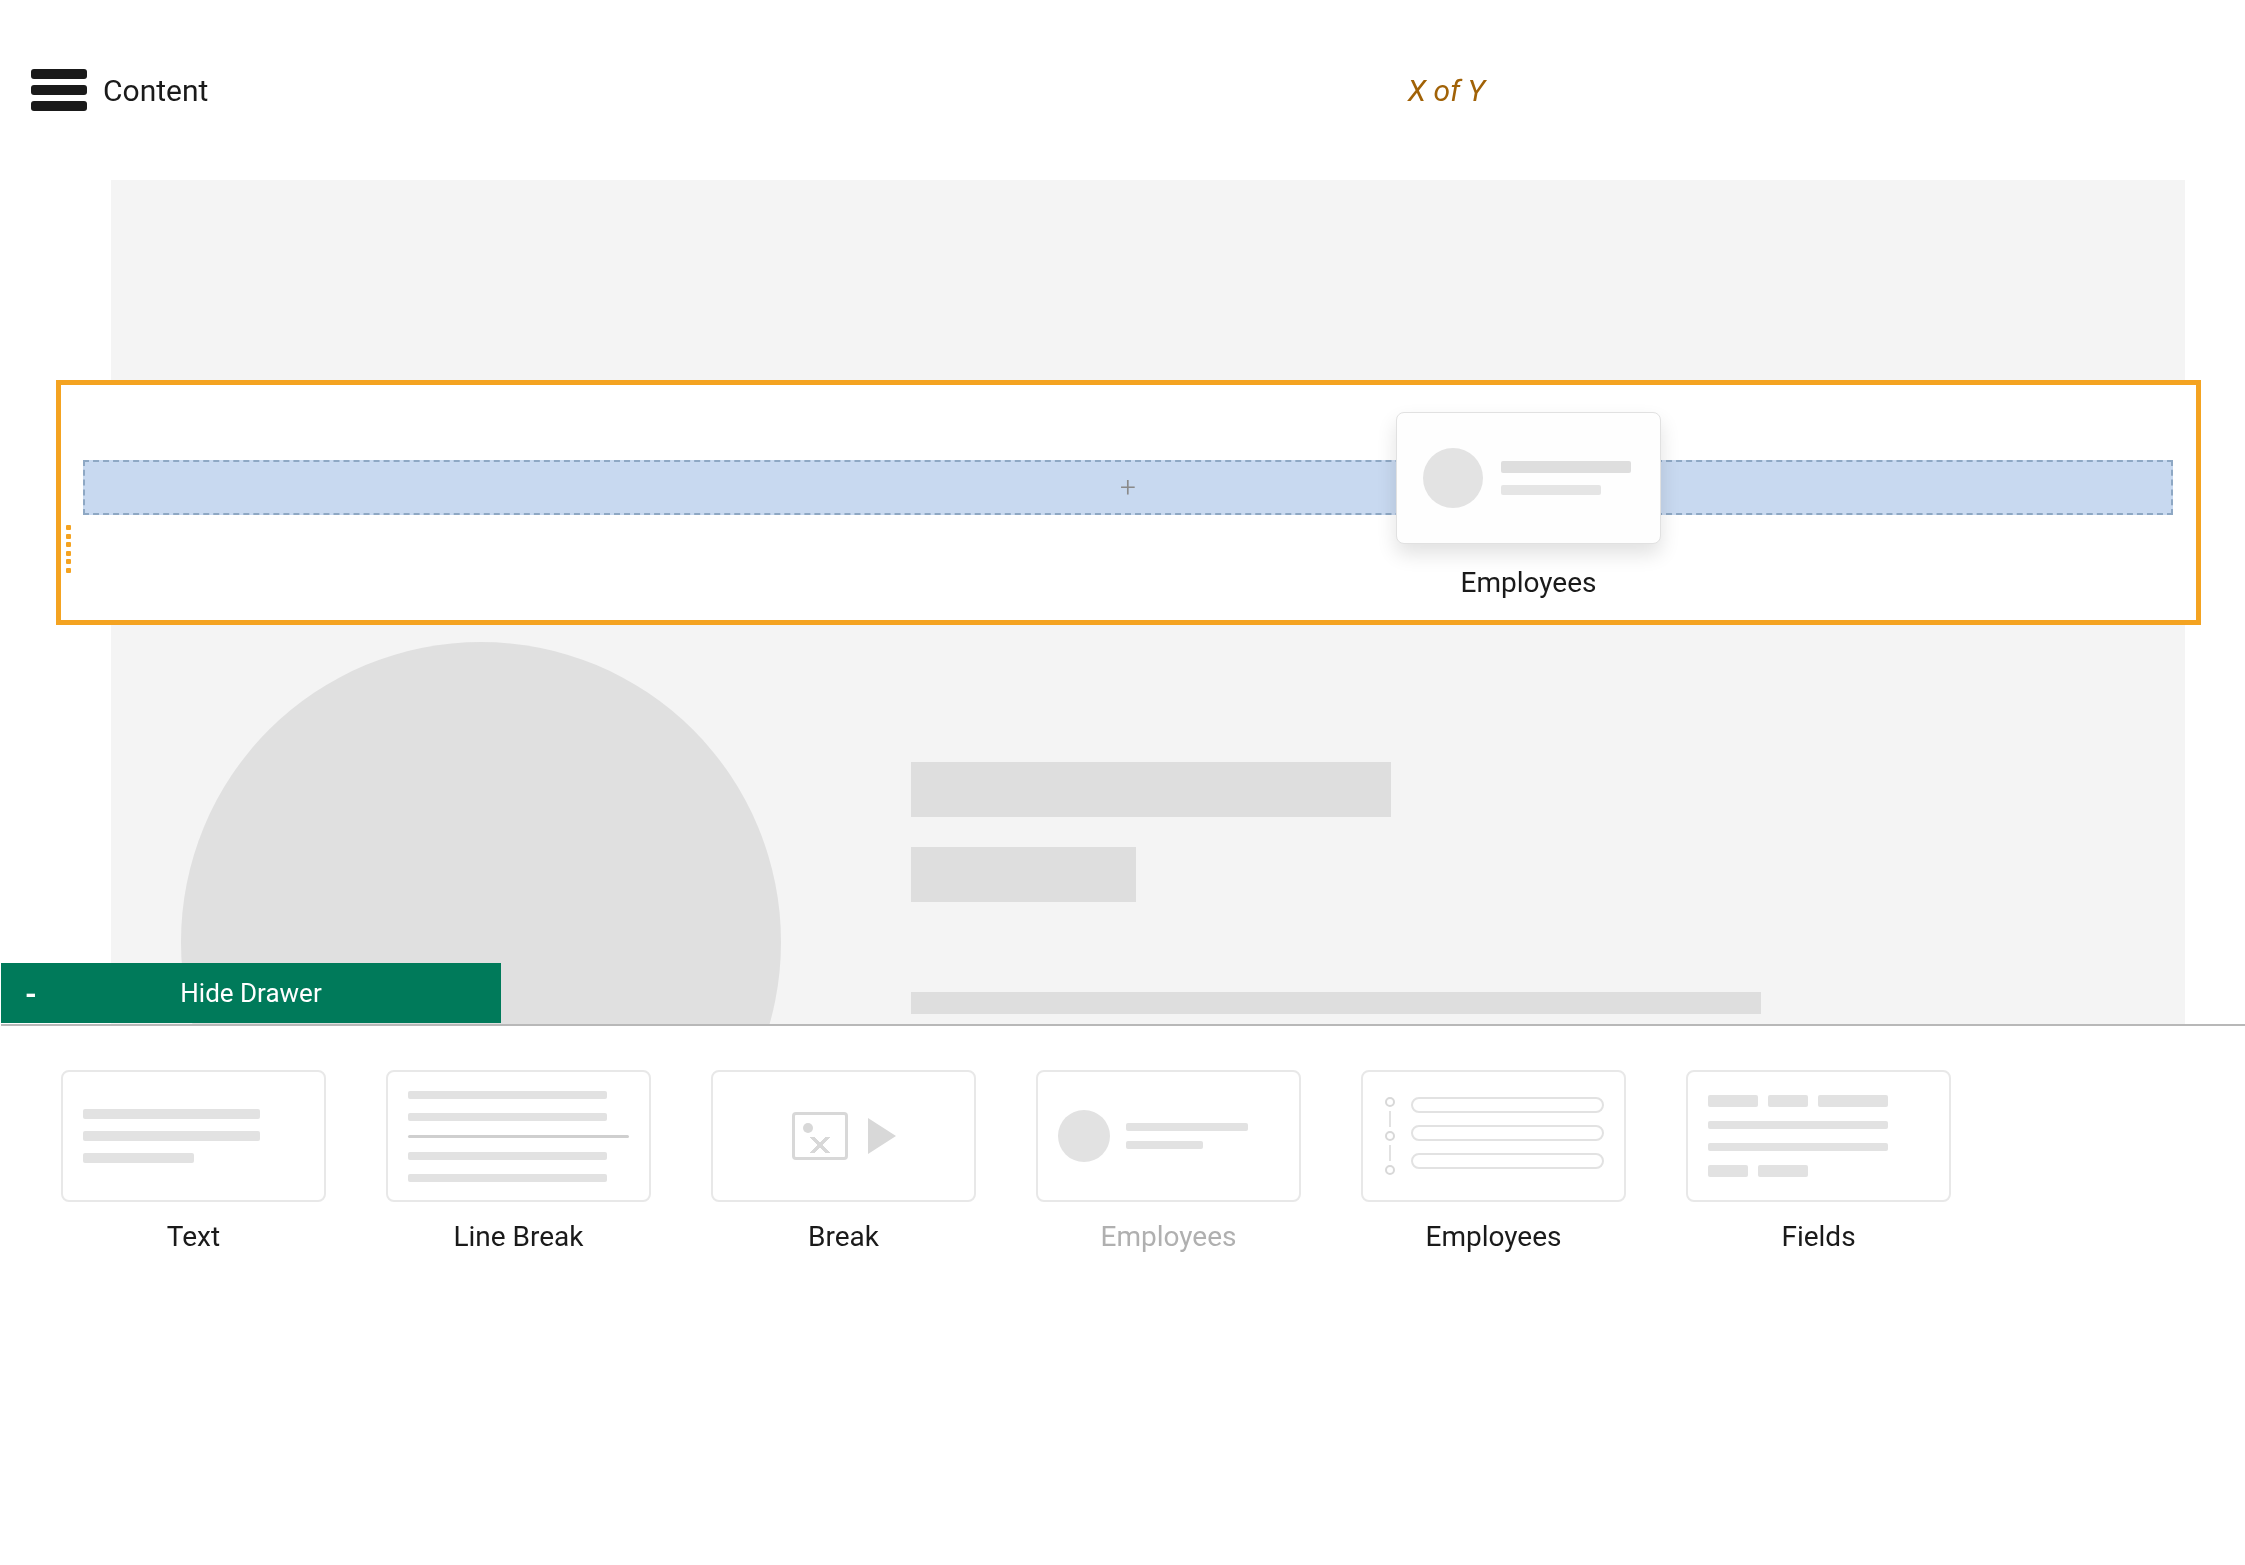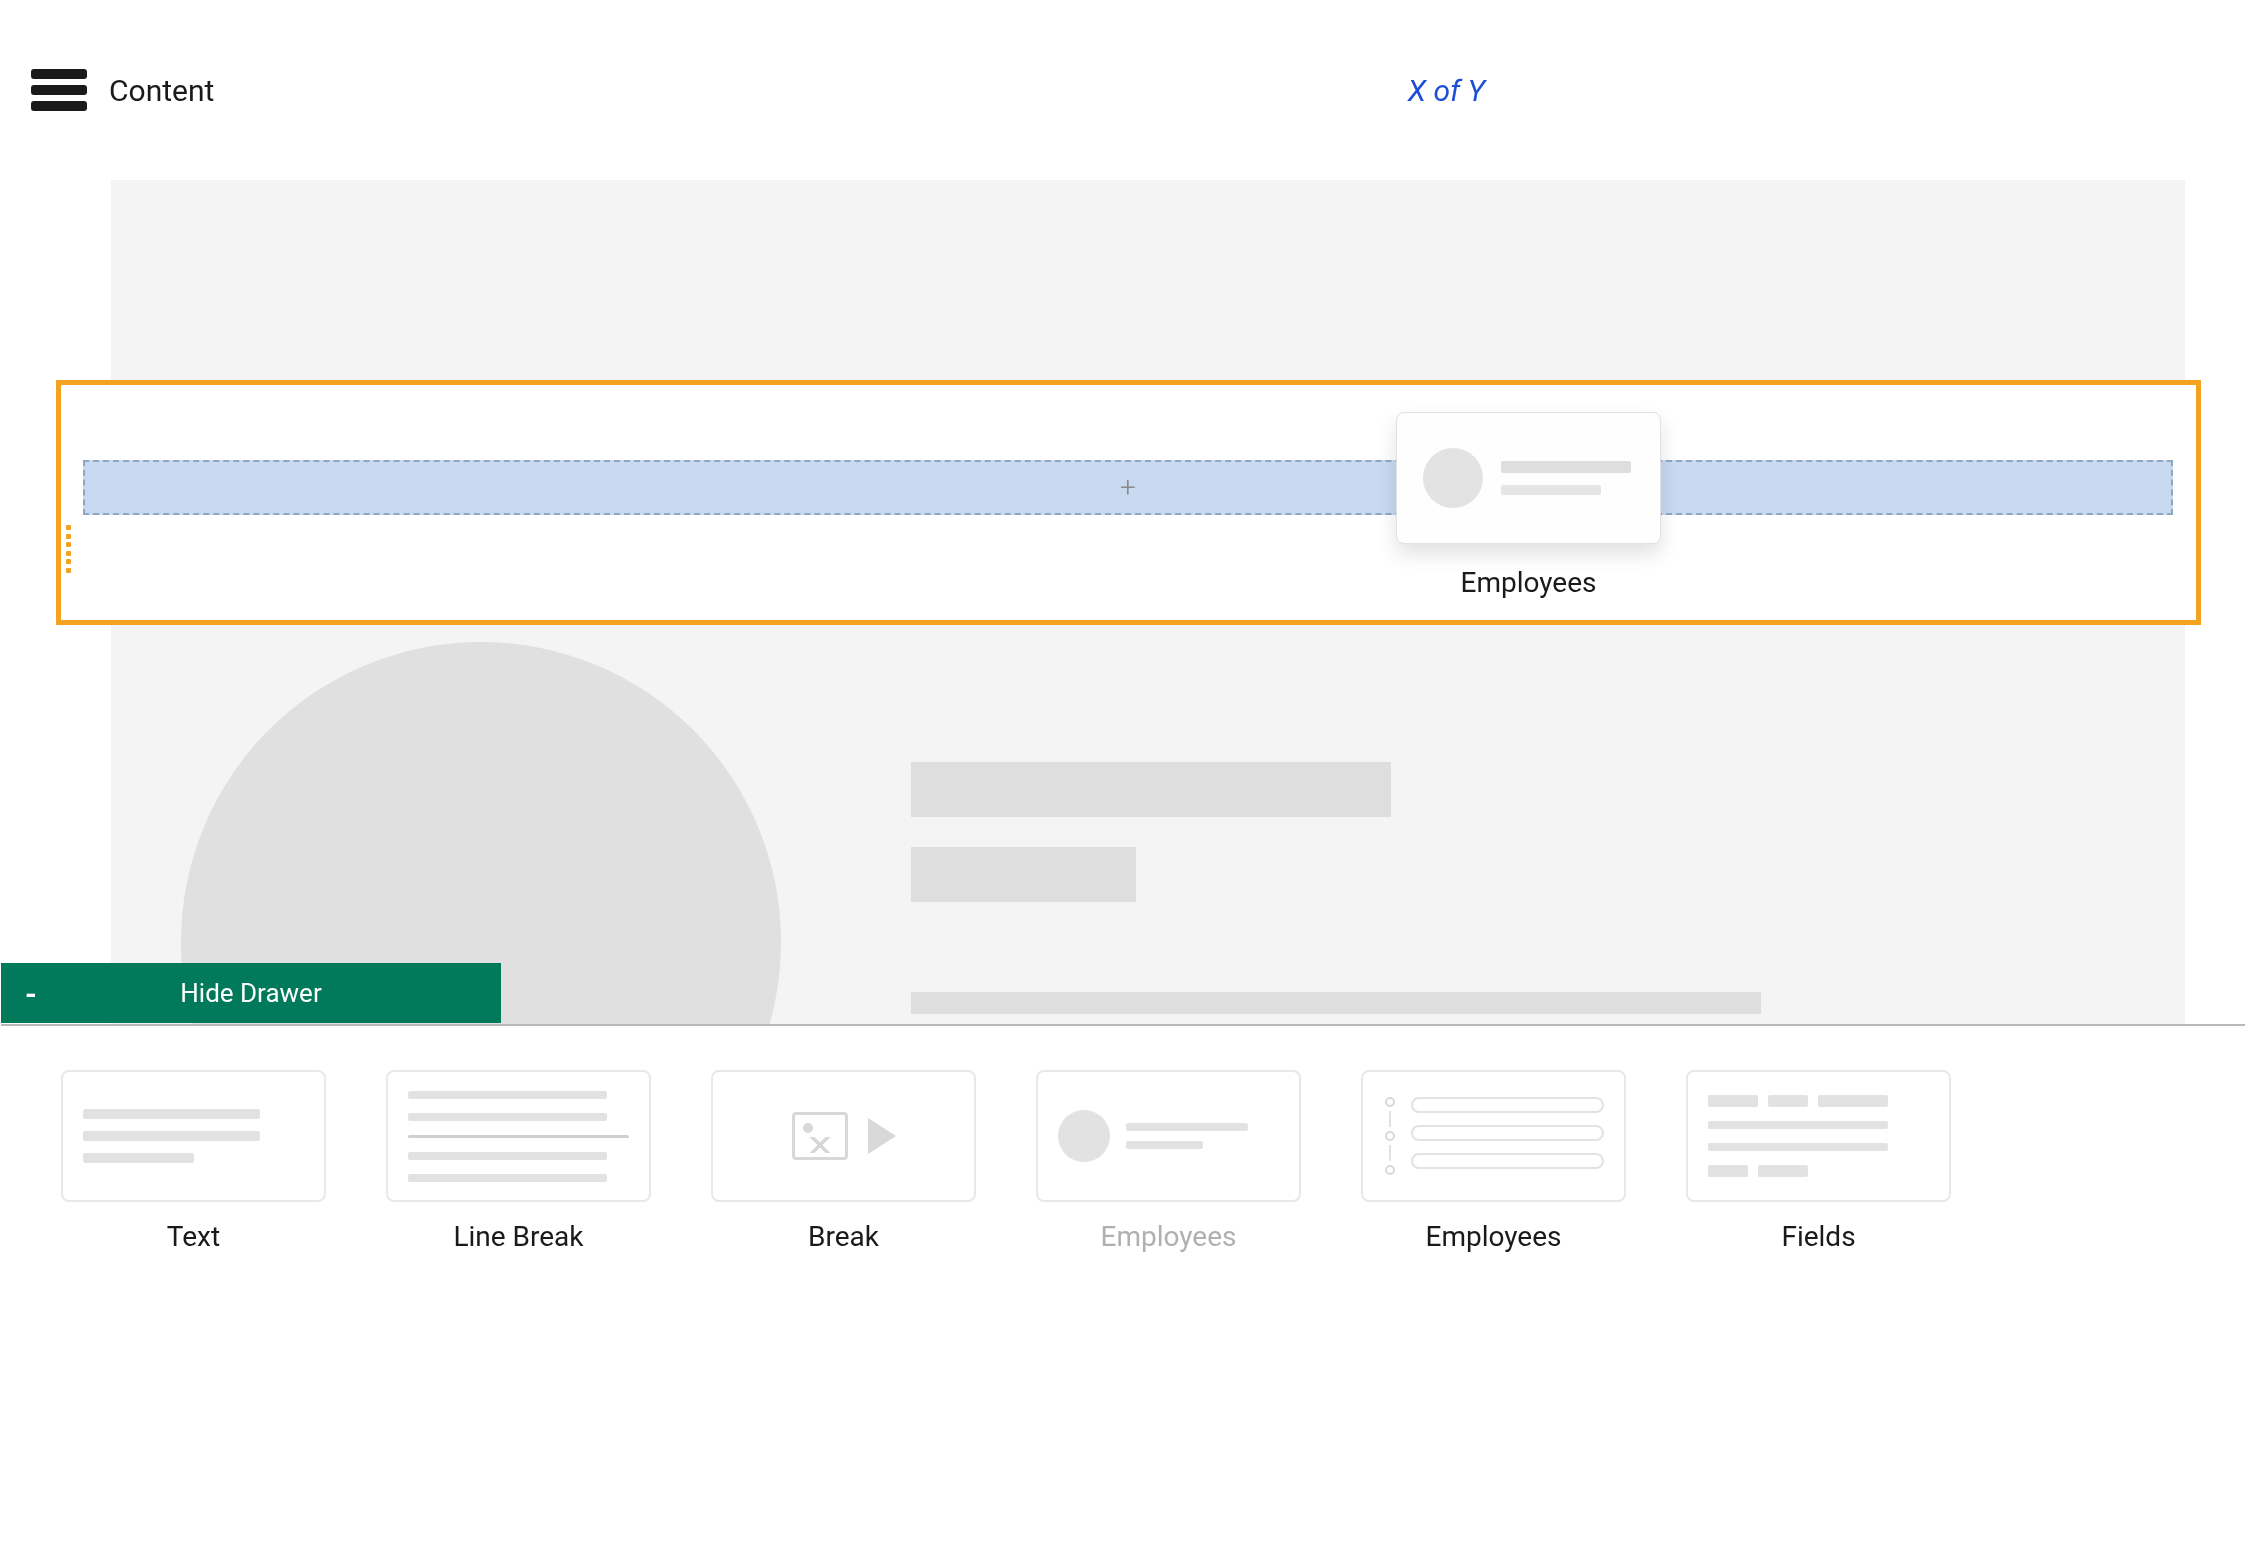--- a/index.html
+++ b/index.html
@@ -23,21 +23,21 @@
   .header {
     display: flex;
     align-items: center;
     justify-content: space-between;
     padding: 60px 40px 60px 30px;
     height: 180px;
   }
   .header-left {
     display: flex;
     align-items: center;
-    gap: 22px;
+    gap: 16px;
   }
   .hamburger {
     width: 56px;
     height: 42px;
     display: flex;
     flex-direction: column;
     justify-content: space-between;
     cursor: pointer;
   }
   .hamburger div {
@@ -47,21 +47,21 @@
     width: 100%;
   }
   .header-title {
     font-size: 30px;
     color: #1a1a1a;
     font-weight: 400;
   }
   .pager {
     font-size: 30px;
     font-style: italic;
-    color: #1d4ed8;
+    color: #a16207;
     margin-right: 720px;
   }
 
   
   .canvas-area {
     margin: 0 60px 0 110px;
     background: #f4f4f4;
     height: 860px;
     position: relative;
   }

